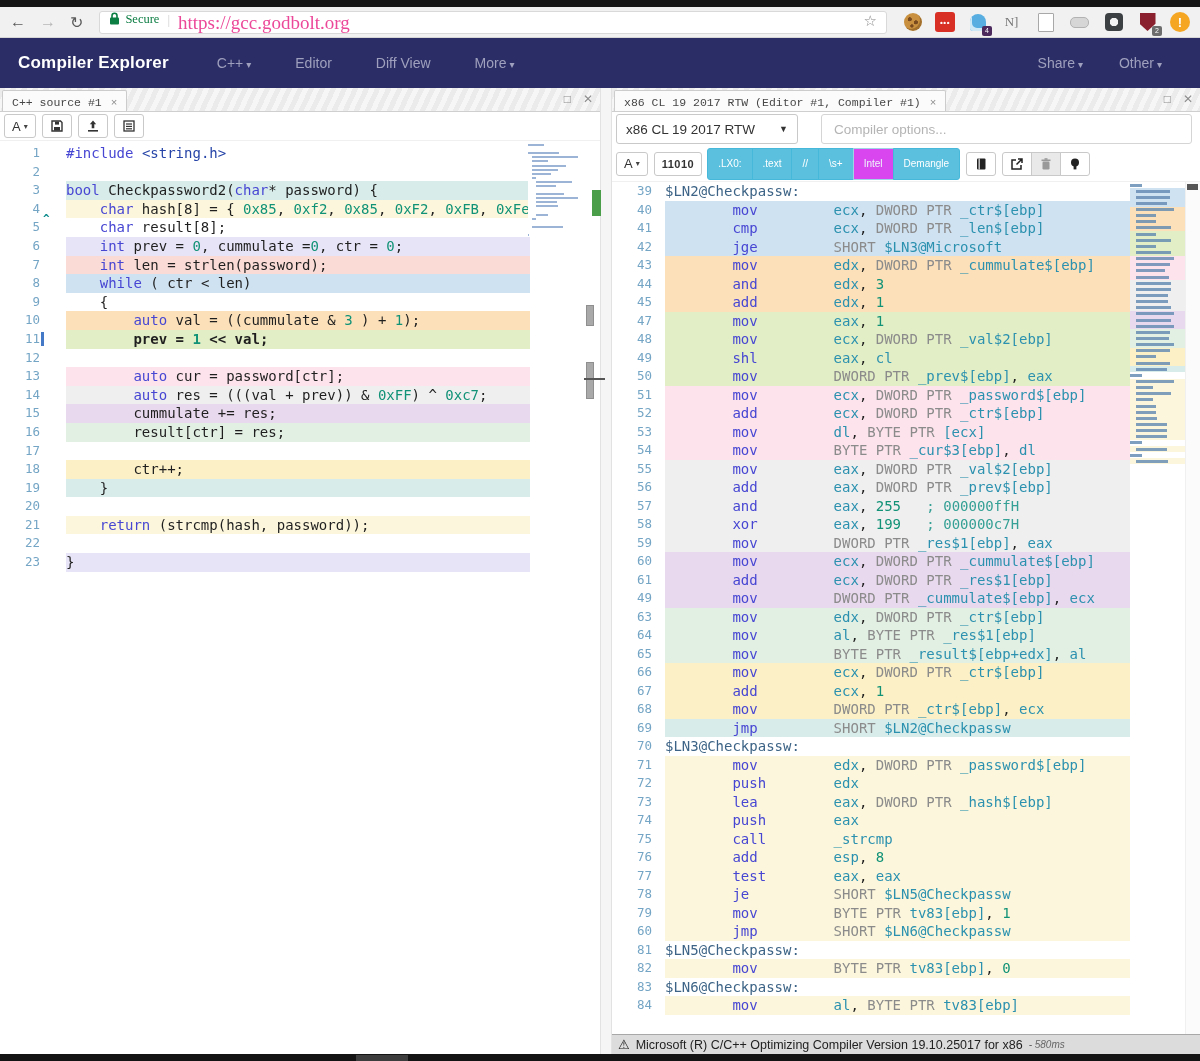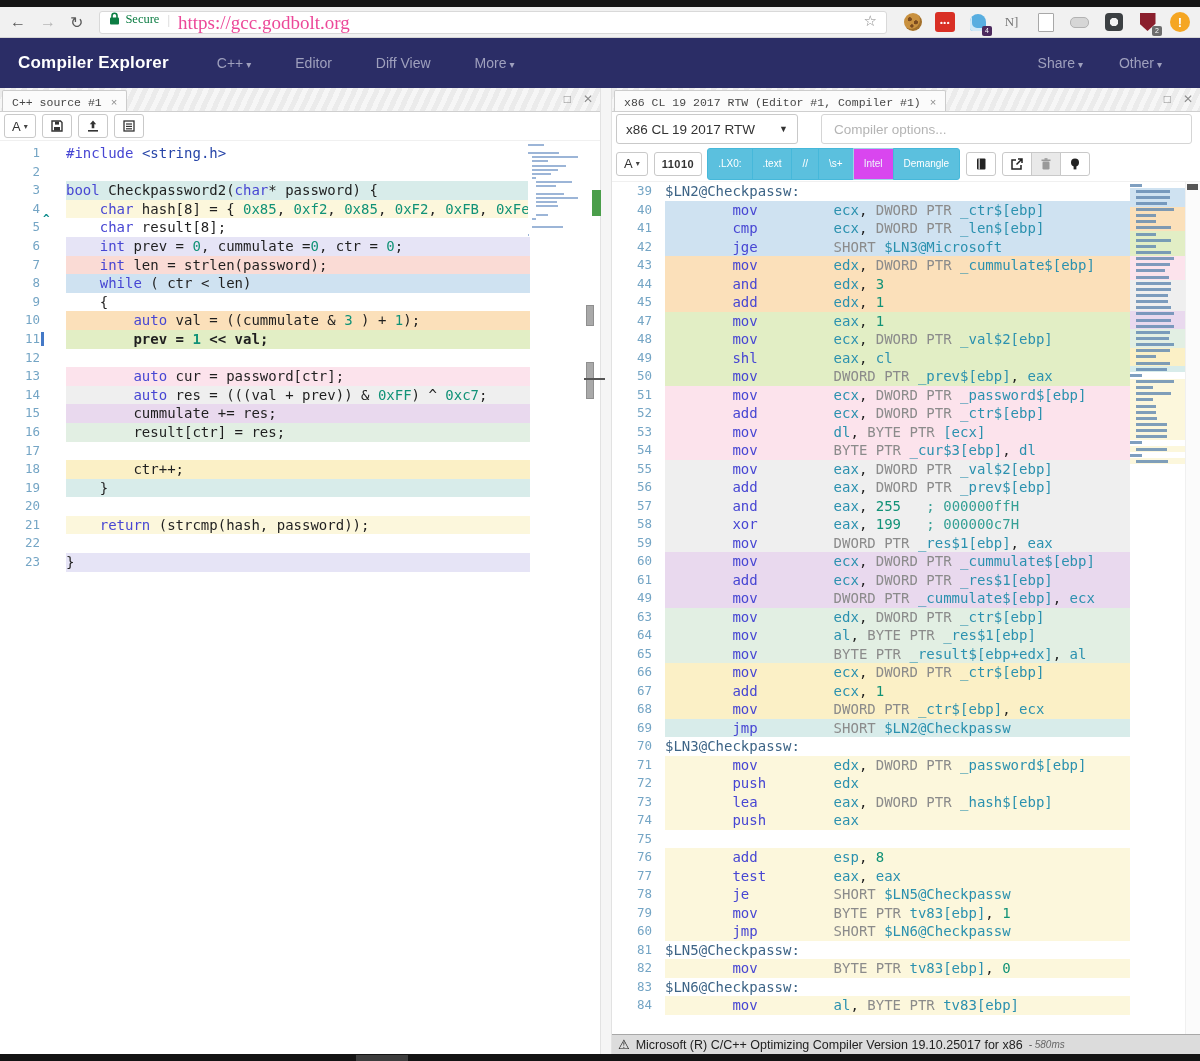--- a/index.html
+++ b/index.html
@@ -425,21 +425,21 @@
           <div class="crow"><span class="ln">65</span><span class="gap"></span><span class="code hl-mint"><span class="tk-w">        </span><span class="tk-k">mov</span><span class="tk-w">         </span><span class="tk-g">BYTE PTR </span><span class="tk-i">_result$[ebp+edx]</span><span class="tk-p">, </span><span class="tk-i">al</span></span></div>
           <div class="crow"><span class="ln">66</span><span class="gap"></span><span class="code hl-yellow"><span class="tk-w">        </span><span class="tk-k">mov</span><span class="tk-w">         </span><span class="tk-i">ecx</span><span class="tk-p">, </span><span class="tk-g">DWORD PTR </span><span class="tk-i">_ctr$[ebp]</span></span></div>
           <div class="crow"><span class="ln">67</span><span class="gap"></span><span class="code hl-yellow"><span class="tk-w">        </span><span class="tk-k">add</span><span class="tk-w">         </span><span class="tk-i">ecx</span><span class="tk-p">, </span><span class="tk-n">1</span></span></div>
           <div class="crow"><span class="ln">68</span><span class="gap"></span><span class="code hl-yellow"><span class="tk-w">        </span><span class="tk-k">mov</span><span class="tk-w">         </span><span class="tk-g">DWORD PTR </span><span class="tk-i">_ctr$[ebp]</span><span class="tk-p">, </span><span class="tk-i">ecx</span></span></div>
           <div class="crow"><span class="ln">69</span><span class="gap"></span><span class="code hl-teal"><span class="tk-w">        </span><span class="tk-k">jmp</span><span class="tk-w">         </span><span class="tk-g">SHORT </span><span class="tk-i">$LN2@Checkpassw</span></span></div>
           <div class="crow"><span class="ln">70</span><span class="gap"></span><span class="code"><span class="tk-l">$LN3@Checkpassw:</span></span></div>
           <div class="crow"><span class="ln">71</span><span class="gap"></span><span class="code hl-cream"><span class="tk-w">        </span><span class="tk-k">mov</span><span class="tk-w">         </span><span class="tk-i">edx</span><span class="tk-p">, </span><span class="tk-g">DWORD PTR </span><span class="tk-i">_password$[ebp]</span></span></div>
           <div class="crow"><span class="ln">72</span><span class="gap"></span><span class="code hl-cream"><span class="tk-w">        </span><span class="tk-k">push</span><span class="tk-w">        </span><span class="tk-i">edx</span></span></div>
           <div class="crow"><span class="ln">73</span><span class="gap"></span><span class="code hl-cream"><span class="tk-w">        </span><span class="tk-k">lea</span><span class="tk-w">         </span><span class="tk-i">eax</span><span class="tk-p">, </span><span class="tk-g">DWORD PTR </span><span class="tk-i">_hash$[ebp]</span></span></div>
           <div class="crow"><span class="ln">74</span><span class="gap"></span><span class="code hl-cream"><span class="tk-w">        </span><span class="tk-k">push</span><span class="tk-w">        </span><span class="tk-i">eax</span></span></div>
-          <div class="crow"><span class="ln">75</span><span class="gap"></span></div>
+          <div class="crow"><span class="ln">75</span><span class="gap"></span><span class="code hl-cream"><span class="tk-w">        </span><span class="tk-k">call</span><span class="tk-w">        </span><span class="tk-i">_strcmp</span></span></div>
           <div class="crow"><span class="ln">76</span><span class="gap"></span><span class="code hl-cream"><span class="tk-w">        </span><span class="tk-k">add</span><span class="tk-w">         </span><span class="tk-i">esp</span><span class="tk-p">, </span><span class="tk-n">8</span></span></div>
           <div class="crow"><span class="ln">77</span><span class="gap"></span><span class="code hl-cream"><span class="tk-w">        </span><span class="tk-k">test</span><span class="tk-w">        </span><span class="tk-i">eax</span><span class="tk-p">, </span><span class="tk-i">eax</span></span></div>
           <div class="crow"><span class="ln">78</span><span class="gap"></span><span class="code hl-cream"><span class="tk-w">        </span><span class="tk-k">je</span><span class="tk-w">          </span><span class="tk-g">SHORT </span><span class="tk-i">$LN5@Checkpassw</span></span></div>
           <div class="crow"><span class="ln">79</span><span class="gap"></span><span class="code hl-cream"><span class="tk-w">        </span><span class="tk-k">mov</span><span class="tk-w">         </span><span class="tk-g">BYTE PTR </span><span class="tk-i">tv83[ebp]</span><span class="tk-p">, </span><span class="tk-n">1</span></span></div>
           <div class="crow"><span class="ln">60</span><span class="gap"></span><span class="code hl-cream"><span class="tk-w">        </span><span class="tk-k">jmp</span><span class="tk-w">         </span><span class="tk-g">SHORT </span><span class="tk-i">$LN6@Checkpassw</span></span></div>
           <div class="crow"><span class="ln">81</span><span class="gap"></span><span class="code"><span class="tk-l">$LN5@Checkpassw:</span></span></div>
           <div class="crow"><span class="ln">82</span><span class="gap"></span><span class="code hl-cream"><span class="tk-w">        </span><span class="tk-k">mov</span><span class="tk-w">         </span><span class="tk-g">BYTE PTR </span><span class="tk-i">tv83[ebp]</span><span class="tk-p">, </span><span class="tk-n">0</span></span></div>
           <div class="crow"><span class="ln">83</span><span class="gap"></span><span class="code"><span class="tk-l">$LN6@Checkpassw:</span></span></div>
           <div class="crow"><span class="ln">84</span><span class="gap"></span><span class="code hl-cream"><span class="tk-w">        </span><span class="tk-k">mov</span><span class="tk-w">         </span><span class="tk-i">al</span><span class="tk-p">, </span><span class="tk-g">BYTE PTR </span><span class="tk-i">tv83[ebp]</span></span></div>
         </div>

